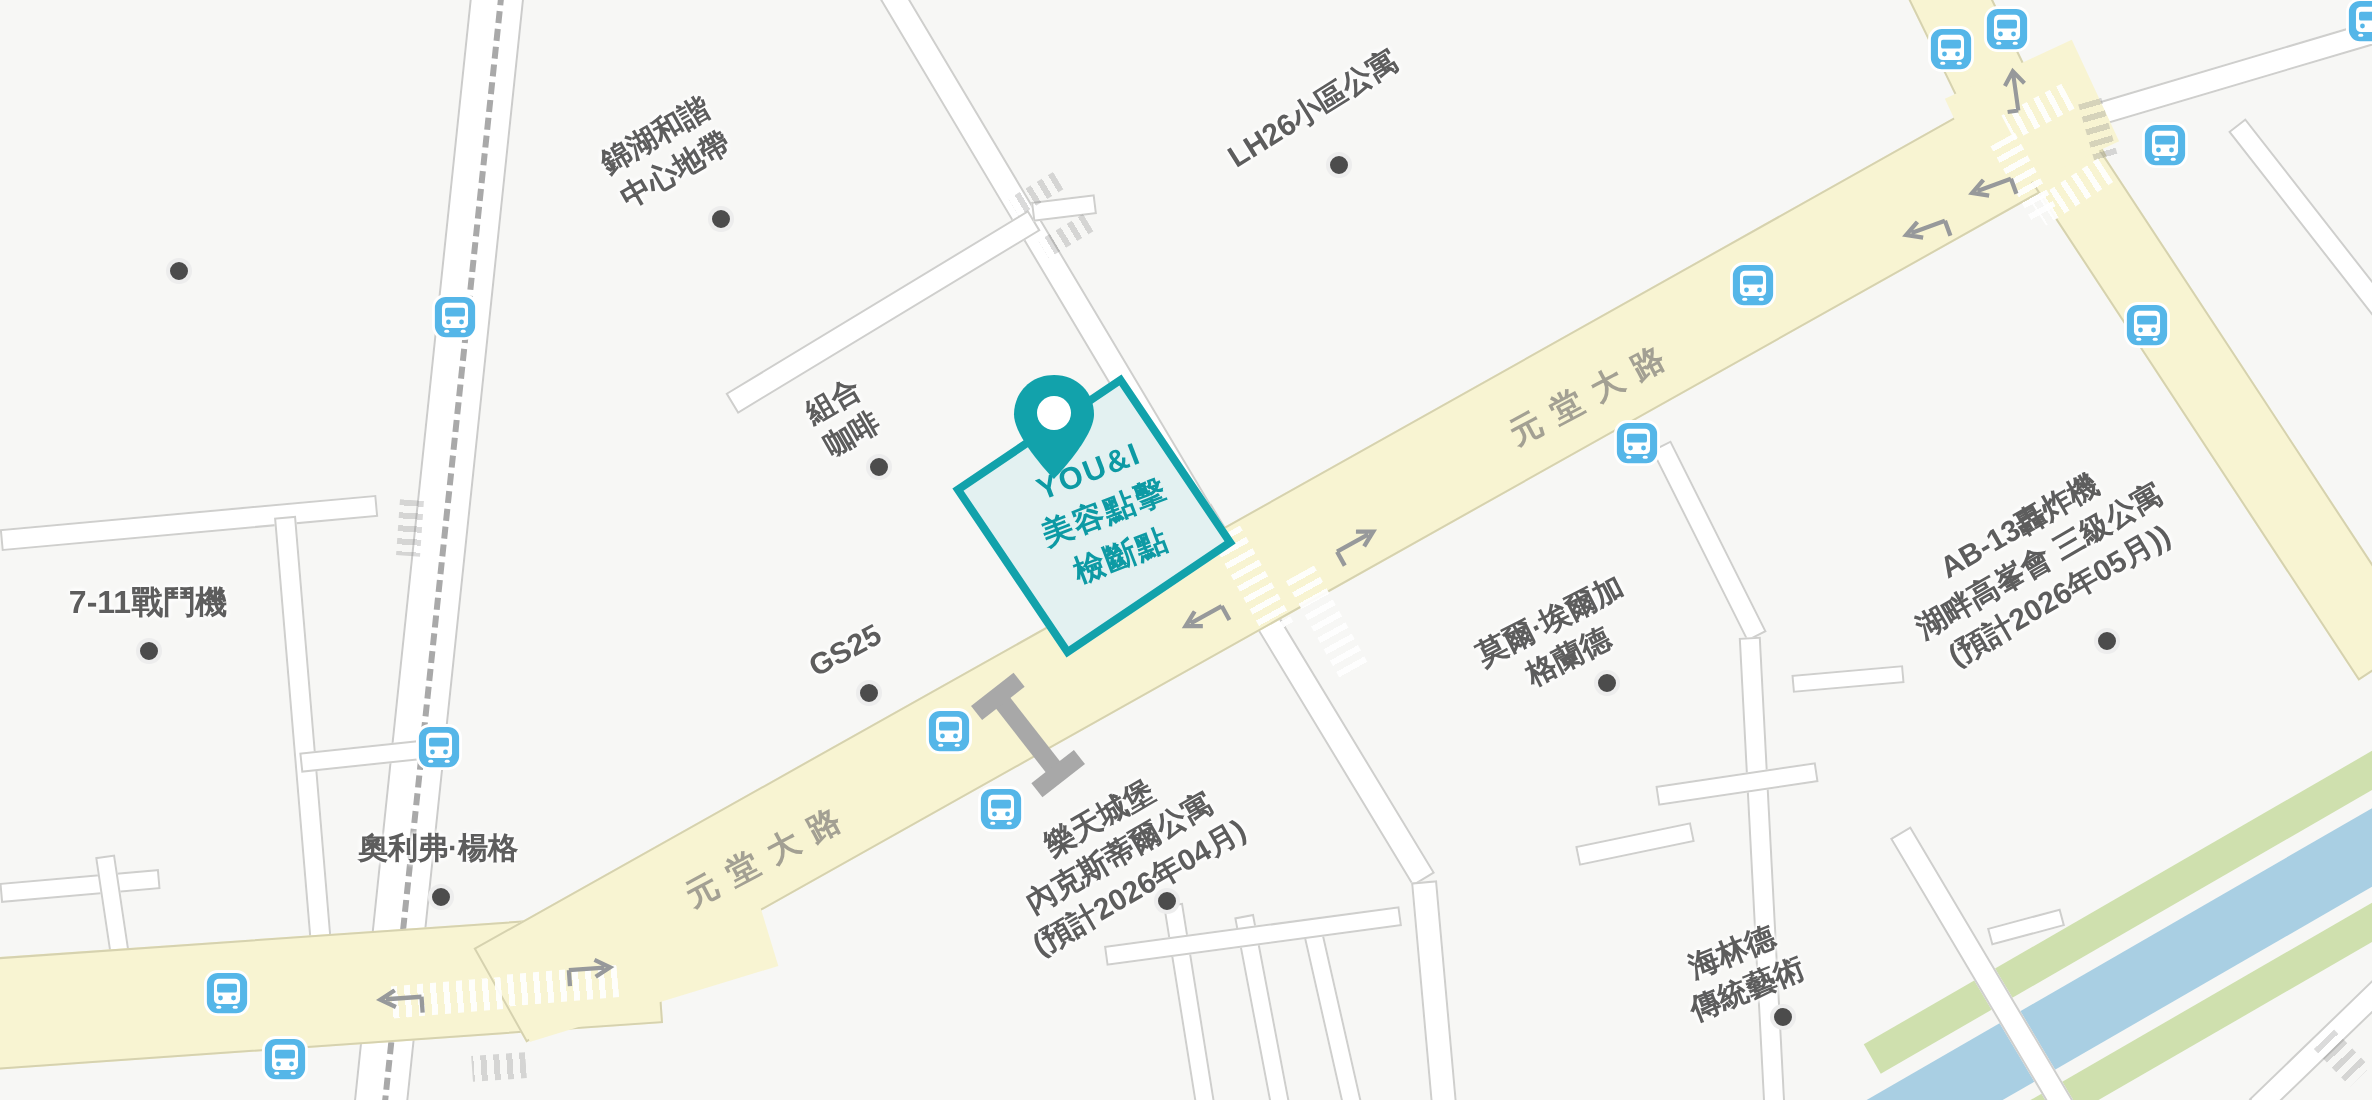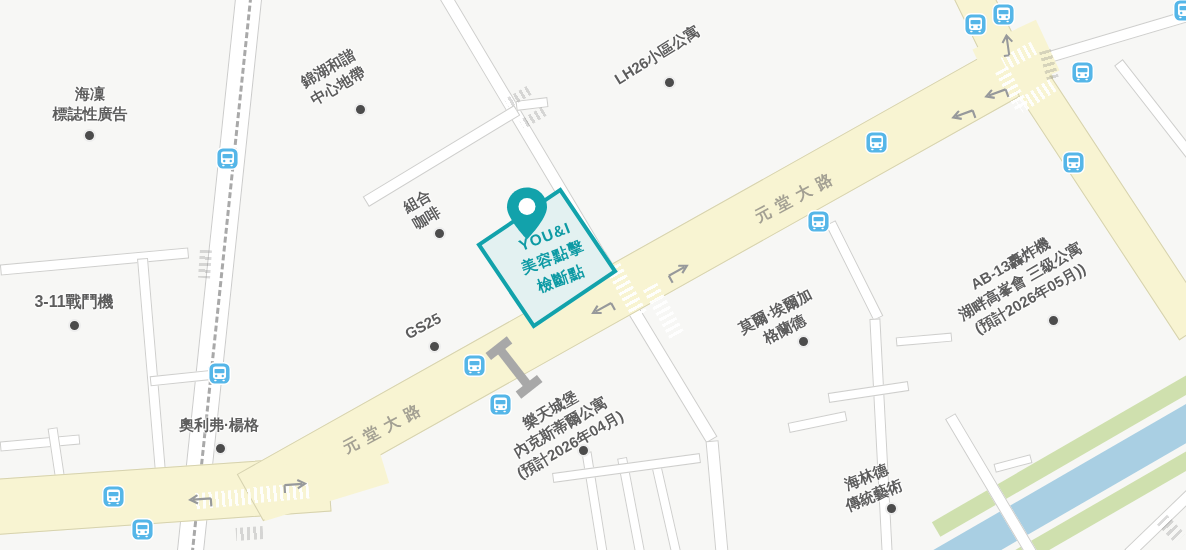--- a/index.html
+++ b/index.html
@@ -186,28 +186,26 @@
   <div class="dot" style="left:662.5px;top:75.5px"></div>
   <div class="dot" style="left:432.5px;top:226.5px"></div>
   <div class="dot" style="left:67.5px;top:318.5px"></div>
   <div class="dot" style="left:427.5px;top:339.5px"></div>
   <div class="dot" style="left:213.5px;top:441.5px"></div>
   <div class="dot" style="left:576.5px;top:443.5px"></div>
   <div class="dot" style="left:796.5px;top:334.5px"></div>
   <div class="dot" style="left:1046.5px;top:313.5px"></div>
   <div class="dot" style="left:884.5px;top:501.5px"></div>
 
-  <div class="poi" style="left:90px;top:104px;font-size:15px;transform:translate(-50%,-50%)">海凜
-標誌性廣告</div>
   <div class="poi" style="left:333px;top:77px;font-size:15px;transform:translate(-50%,-50%) rotate(-30deg)">錦湖和諧
 中心地帶</div>
   <div class="poi" style="left:657px;top:55px;font-size:15px;transform:translate(-50%,-50%) rotate(-32deg)">LH26小區公寓</div>
   <div class="poi" style="left:422px;top:210px;font-size:14.5px;transform:translate(-50%,-50%) rotate(-30deg)">組合
 咖啡</div>
-  <div class="poi" style="left:74px;top:302px;font-size:16px;transform:translate(-50%,-50%)">3-11戰鬥機</div>
+  <div class="poi" style="left:74px;top:302px;font-size:16px;transform:translate(-50%,-50%)">7-11戰鬥機</div>
   <div class="poi" style="left:423px;top:326px;font-size:15px;transform:translate(-50%,-50%) rotate(-28deg)">GS25</div>
   <div class="poi" style="left:219px;top:425px;font-size:15px;transform:translate(-50%,-50%)">奧利弗·楊格</div>
   <div class="poi" style="left:560px;top:427px;font-size:15px;transform:translate(-50%,-50%) rotate(-30deg)">樂天城堡
 內克斯蒂爾公寓
 (預計2026年04月)</div>
   <div class="poi" style="left:780px;top:320px;font-size:15px;transform:translate(-50%,-50%) rotate(-27deg)">莫爾·埃爾加
 格蘭德</div>
   <div class="poi" style="left:1020px;top:281px;font-size:15px;transform:translate(-50%,-50%) rotate(-30deg)">AB-13轟炸機
 湖畔高峯會 三級公寓
 (預計2026年05月))</div>

